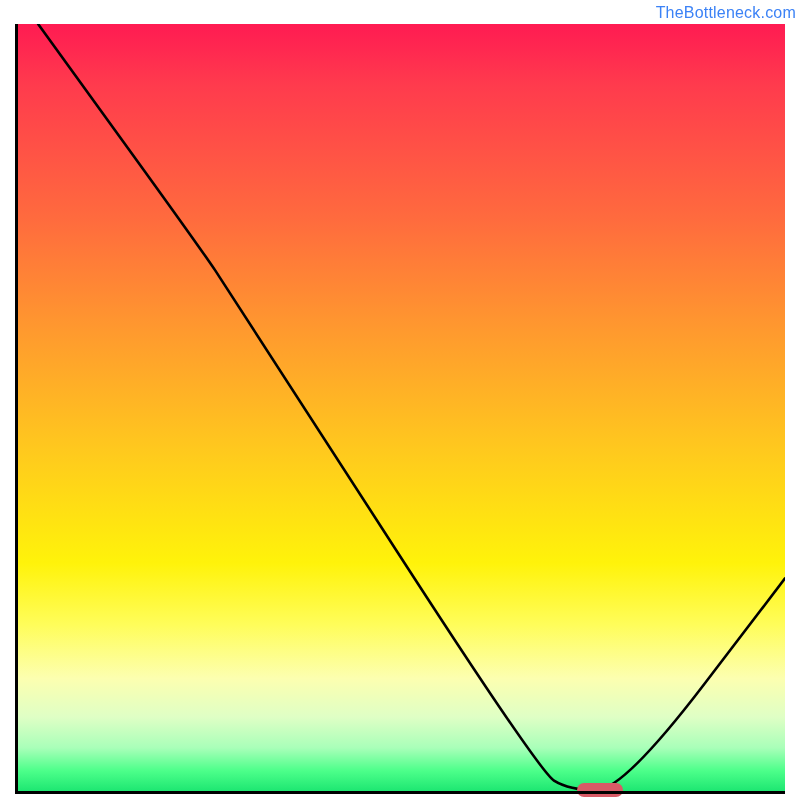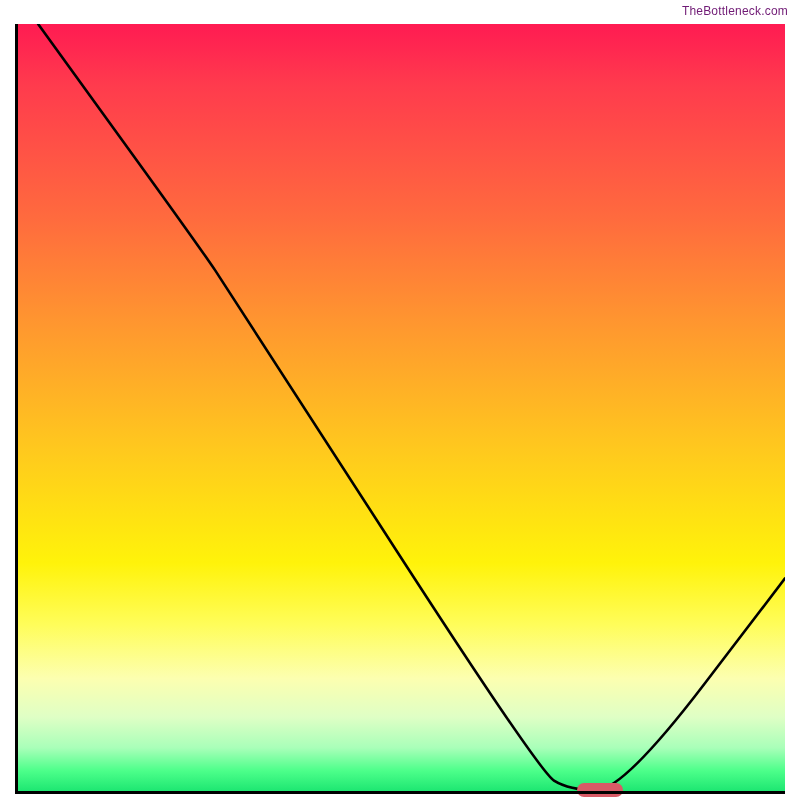--- a/index.html
+++ b/index.html
@@ -6,23 +6,23 @@
     margin: 0;
     padding: 0;
     width: 800px;
     height: 800px;
     background: #ffffff;
     font-family: Arial, Helvetica, sans-serif;
   }
   .watermark {
     position: absolute;
     top: 4px;
-    right: 12px;
-    color: #701a75;
-    font-size: 12px;
+    right: 4px;
+    color: #3b82f6;
+    font-size: 16px;
     letter-spacing: 0.2px;
     z-index: 20;
   }
   .chart {
     position: absolute;
     left: 15px;
     top: 24px;
     width: 770px;
     height: 770px;
   }

